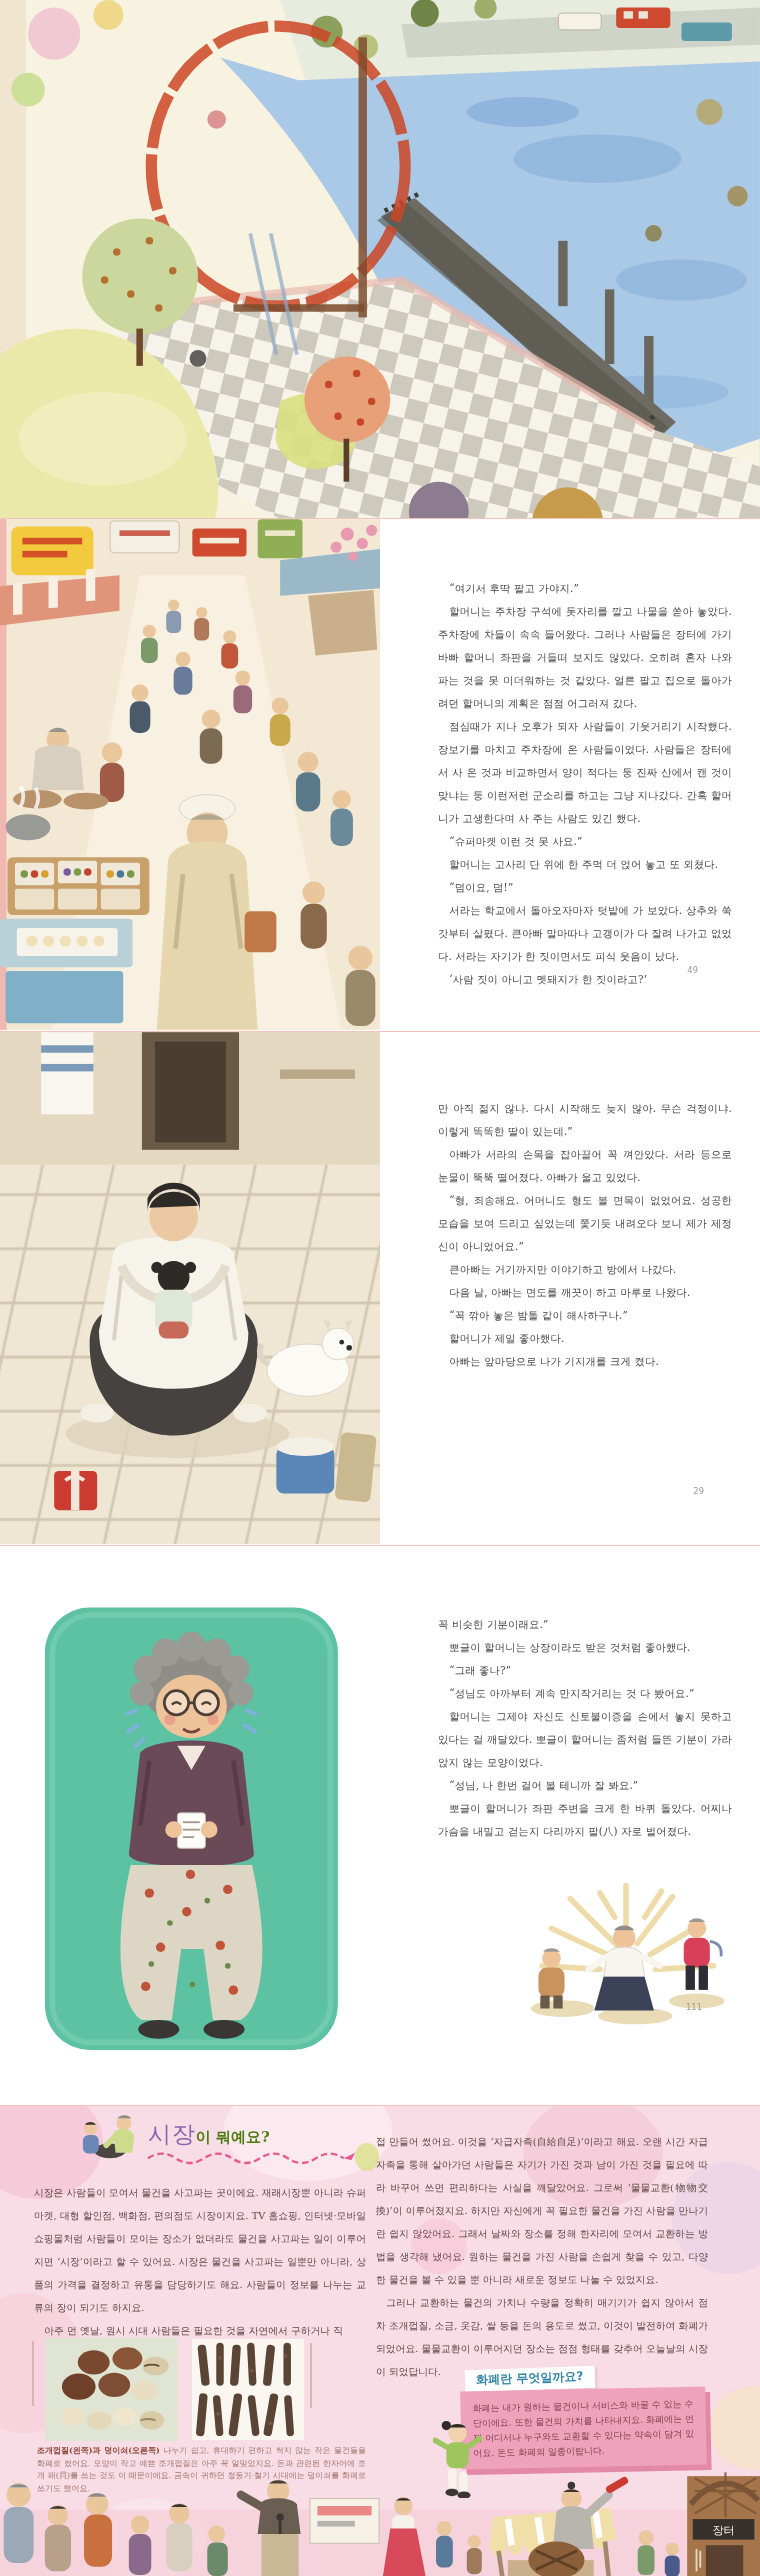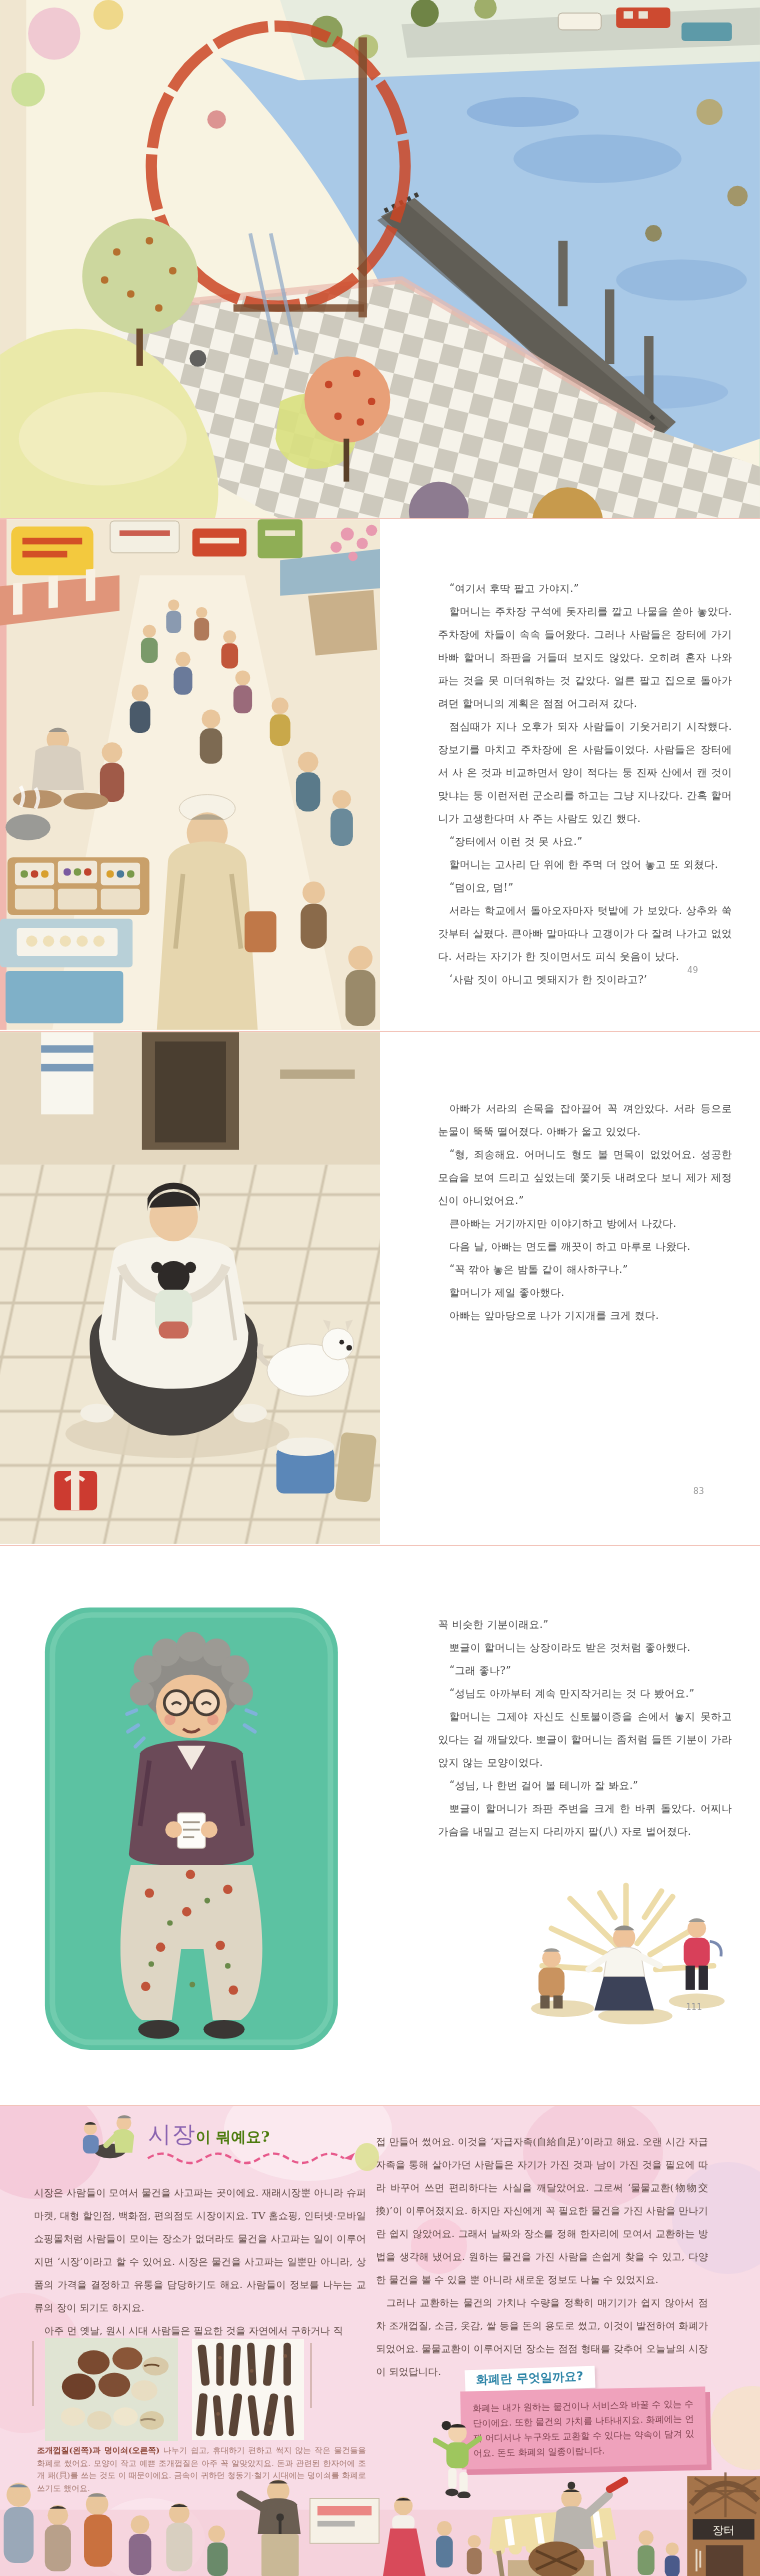--- a/index.html
+++ b/index.html
@@ -285,21 +285,21 @@
               <rect x="370" y="483" width="32" height="60" rx="13" fill="#9a8a6a"></rect>
             </g>
         </g>
       </svg>
     </div>
     <div class="half story">
       <div class="txt">
         <p>“여기서 후딱 팔고 가야지.”</p>
         <p>할머니는 주차장 구석에 돗자리를 깔고 나물을 쏟아 놓았다. 주차장에 차들이 속속 들어왔다. 그러나 사람들은 장터에 가기 바빠 할머니 좌판을 거들떠 보지도 않았다. 오히려 혼자 나와 파는 것을 못 미더워하는 것 같았다. 얼른 팔고 집으로 돌아가려던 할머니의 계획은 점점 어그러져 갔다.</p>
         <p>점심때가 지나 오후가 되자 사람들이 기웃거리기 시작했다. 장보기를 마치고 주차장에 온 사람들이었다. 사람들은 장터에서 사 온 것과 비교하면서 양이 적다는 둥 진짜 산에서 캔 것이 맞냐는 둥 이런저런 군소리를 하고는 그냥 지나갔다. 간혹 할머니가 고생한다며 사 주는 사람도 있긴 했다.</p>
-        <p>“장터에서 이런 것 못 사요.”</p>
+        <p>“슈퍼마켓 이런 것 못 사요.”</p>
         <p>할머니는 고사리 단 위에 한 주먹 더 얹어 놓고 또 외쳤다.</p>
         <p>“덤이요, 덤!”</p>
         <p>서라는 학교에서 돌아오자마자 텃밭에 가 보았다. 상추와 쑥갓부터 살폈다. 큰아빠 말마따나 고갱이가 다 잘려 나가고 없었다. 서라는 자기가 한 짓이면서도 피식 웃음이 났다.</p>
         <p>‘사람 짓이 아니고 멧돼지가 한 짓이라고?’</p>
       </div>
       <div class="pagenum" style="top:446px;right:62px">49</div>
     </div>
   </div>
 </div>
 
@@ -360,29 +360,30 @@
         </g>
         <g>
           <rect x="58" y="470" width="46" height="42" rx="5" fill="#cc3b30"></rect>
           <rect x="76" y="470" width="9" height="42" fill="#f3e6d8"></rect>
           <path d="M70,480 q10,-8 20,0" stroke="#f3e6d8" stroke-width="4" fill="none"></path>
         </g>
       </svg>
     </div>
     <div class="half story">
       <div class="txt">
+        <p class="cont">만 아직 젊지 않나. 다시 시작해도 늦지 않아. 무슨 걱정이냐. 이렇게 똑똑한 딸이 있는데.”</p>
         <p>아빠가 서라의 손목을 잡아끌어 꼭 껴안았다. 서라 등으로 눈물이 뚝뚝 떨어졌다. 아빠가 울고 있었다.</p>
         <p>“형, 죄송해요. 어머니도 형도 볼 면목이 없었어요. 성공한 모습을 보여 드리고 싶었는데 쫓기듯 내려오다 보니 제가 제정신이 아니었어요.”</p>
         <p>큰아빠는 거기까지만 이야기하고 방에서 나갔다.</p>
         <p>다음 날, 아빠는 면도를 깨끗이 하고 마루로 나왔다.</p>
         <p>“꼭 깎아 놓은 밤톨 같이 해사하구나.”</p>
         <p>할머니가 제일 좋아했다.</p>
         <p>아빠는 앞마당으로 나가 기지개를 크게 켰다.</p>
       </div>
-      <div class="pagenum" style="top:454px;right:56px">83</div>
+      <div class="pagenum" style="top:454px;right:56px">29</div>
     </div>
   </div>
 </div>
 
 <div class="sheet" id="s4">
   <div class="duo">
     <div class="half illus">
       <svg width="380" height="558" viewBox="0 0 407 598">
         <rect width="407" height="598" fill="#fff"></rect>
         <rect x="48" y="66" width="314" height="474" rx="48" fill="#5cc2a2"></rect>

